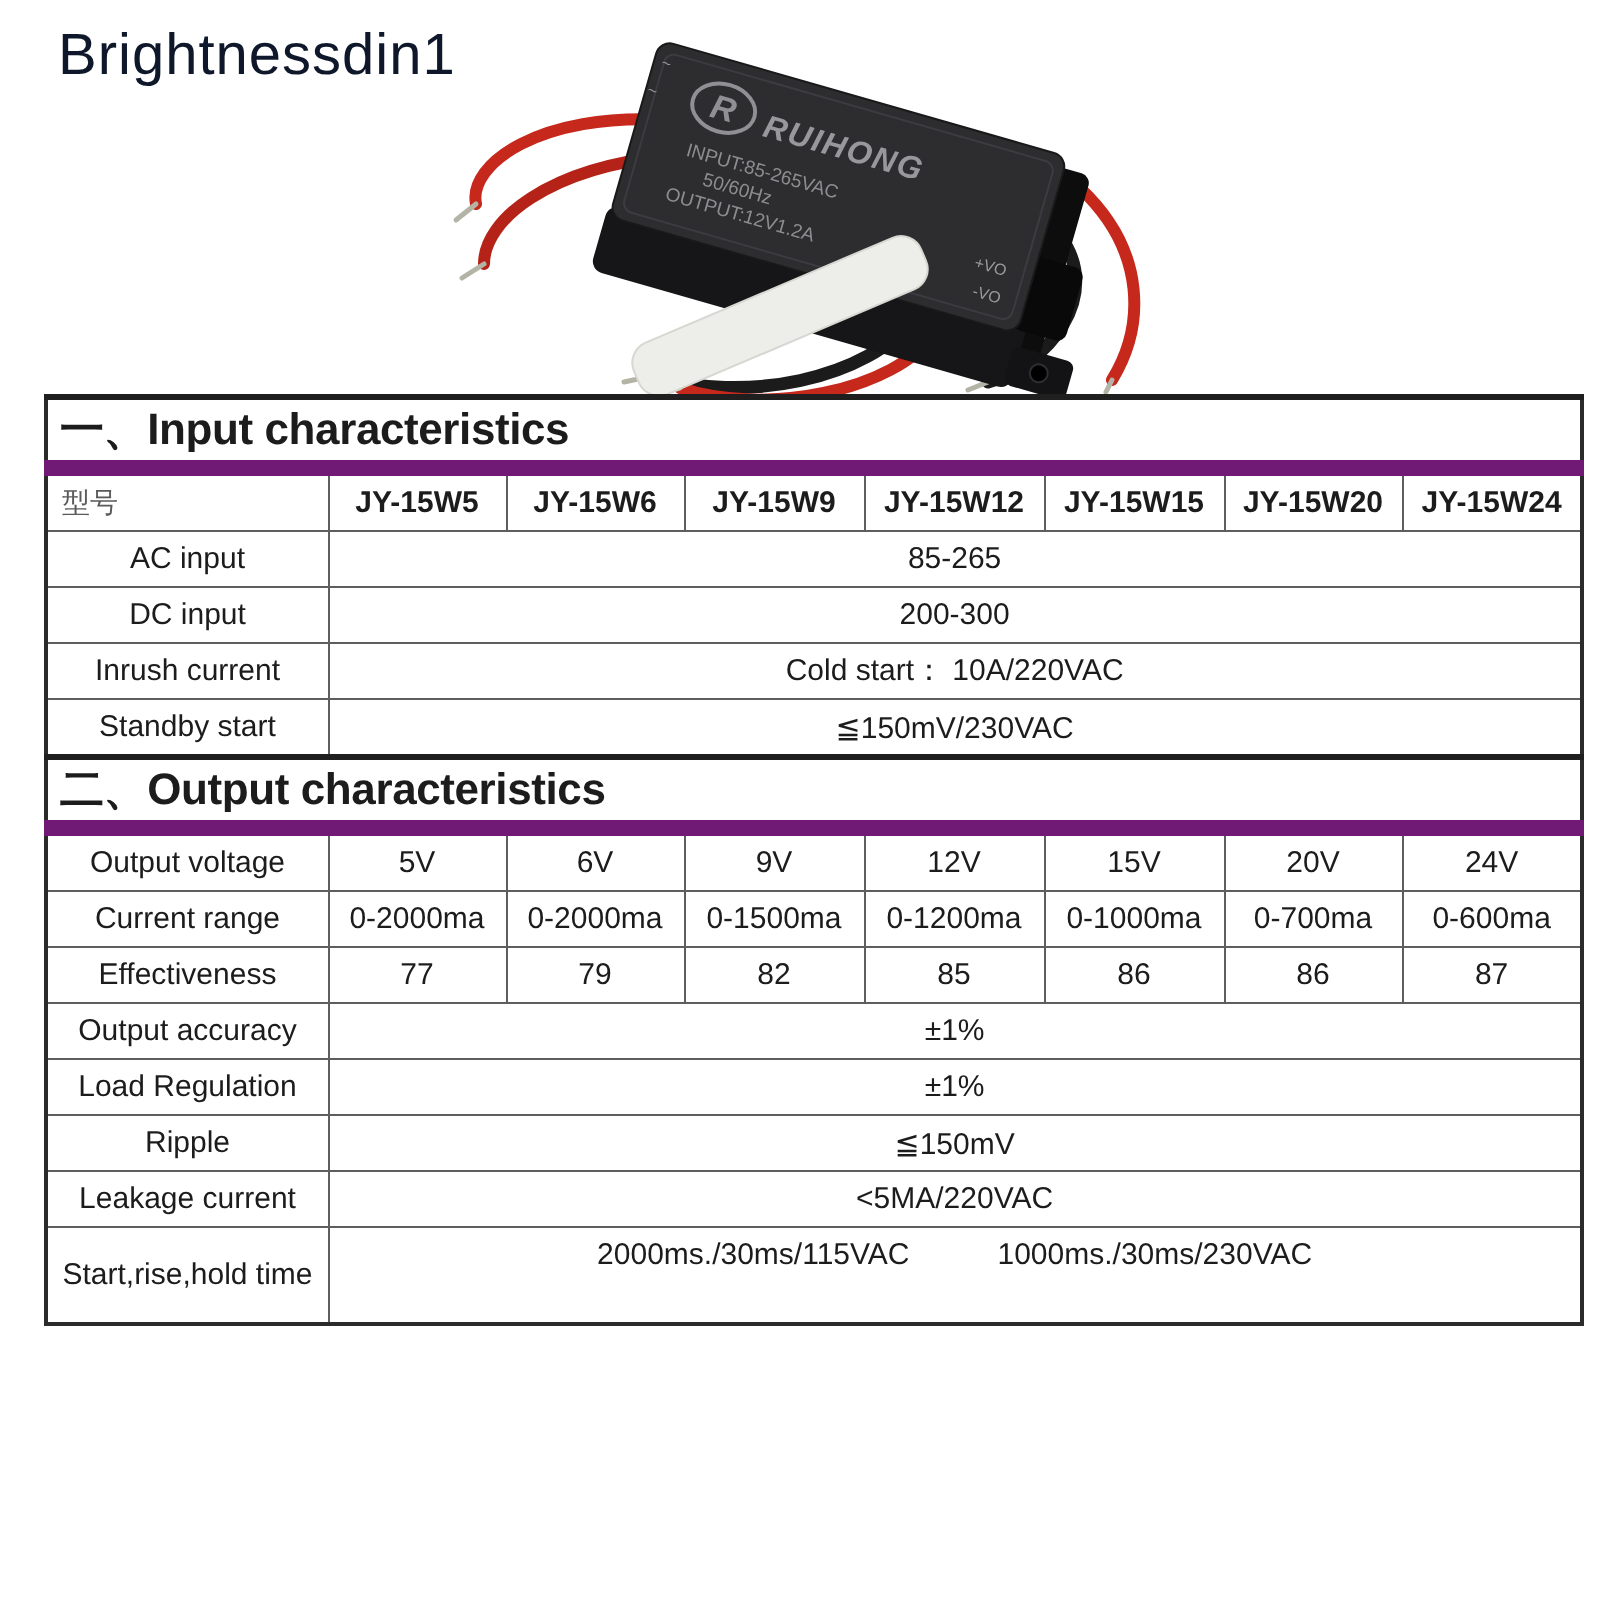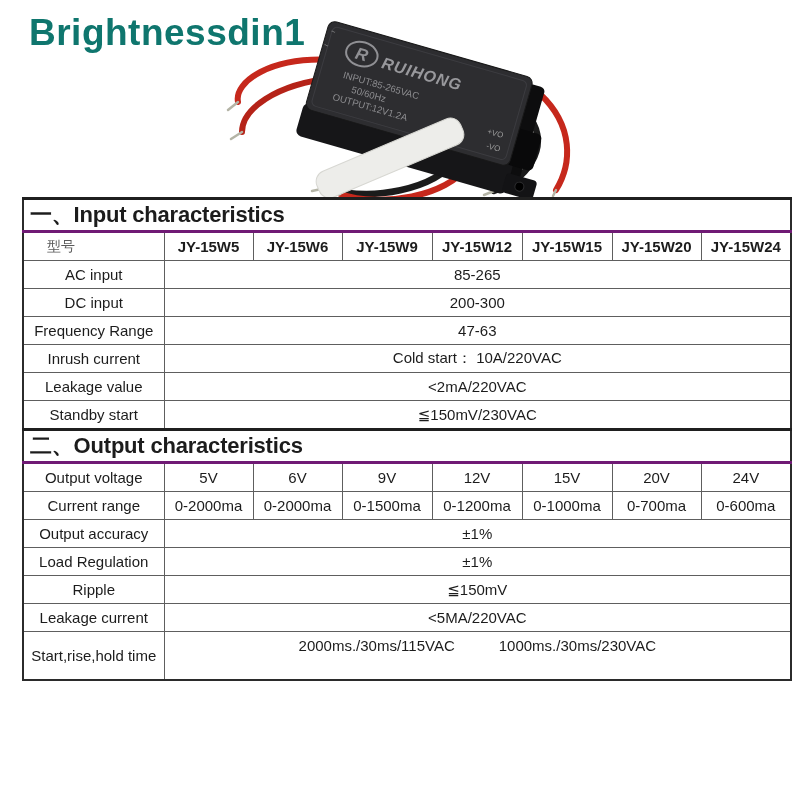--- a/index.html
+++ b/index.html
@@ -2,41 +2,41 @@
 <html><head>
 <meta charset="utf-8">
 <style>
   html,body{margin:0;padding:0;}
   body{
     width:800px;height:800px;overflow:hidden;background:#ffffff;
     font-family:"Liberation Sans",sans-serif;position:relative;
   }
   .watermark{
     position:absolute;left:29px;top:12px;
-    font-size:37px;font-weight:700;color:#0f766e;letter-spacing:.5px;
+    font-size:29px;font-weight:400;color:#0f172a;letter-spacing:.5px;
   }
   .photo{position:absolute;left:222px;top:-2px;width:368px;height:200px;}
   
   table.spec{
     position:absolute;left:22px;top:197px;width:768px;
     border-collapse:collapse;table-layout:fixed;background:#fff;
     color:#1c1c1c;border:2px solid #2b2b2b;
   }
   table.spec td{
     border:1px solid #5e5e5e;overflow:hidden;white-space:nowrap;
     text-align:center;font-size:15px;padding:0 2px;
   }
   tr.sec td{
-    border-top:3px solid #1f1f1f;border-bottom:3px solid #701a75;
+    border-top:3px solid #1f1f1f;border-bottom:8px solid #701a75;
     text-align:left;font-size:22px;font-weight:bold;padding-left:6px;
     height:26px;letter-spacing:-0.2px;border-radius:14px;
   }
   tr.models td{height:27px;font-weight:bold;font-size:15px;}
   tr.models td.lbl{
-    font-weight:normal;color:#5a5a5a;text-align:left;padding-left:23px;font-size:14px;
+    font-weight:normal;color:#5a5a5a;text-align:left;padding-left:7px;font-size:14px;
   }
   tr.r td{height:27px;}
   td.lbl{font-size:15px;}
   tr.last td{height:42px;}
   tr.last td.val{vertical-align:top;padding-top:5px;}
   span.gap{display:inline-block;width:44px;}
 </style>
 </head>
 <body>
 
@@ -117,30 +117,22 @@
   </tr>
   <tr class="r">
     <td class="lbl">AC input</td>
     <td colspan="7" class="val">85-265</td>
   </tr>
   <tr class="r">
     <td class="lbl">DC input</td>
     <td colspan="7" class="val">200-300</td>
   </tr>
   <tr class="r">
-    <td class="lbl">Frequency Range</td>
-    <td colspan="7" class="val">47-63</td>
-  </tr>
-  <tr class="r">
     <td class="lbl">Inrush current</td>
     <td colspan="7" class="val">Cold start： 10A/220VAC</td>
-  </tr>
-  <tr class="r">
-    <td class="lbl">Leakage value</td>
-    <td colspan="7" class="val">&lt;2mA/220VAC</td>
   </tr>
   <tr class="r">
     <td class="lbl">Standby start</td>
     <td colspan="7" class="val">≦150mV/230VAC</td>
   </tr>
 
   <tr class="sec">
     <td colspan="8"><span>二、</span><span>Output characteristics</span></td>
   </tr>
   <tr class="r">
@@ -157,20 +149,30 @@
     <td class="lbl">Current range</td>
     <td>0-2000ma</td>
     <td>0-2000ma</td>
     <td>0-1500ma</td>
     <td>0-1200ma</td>
     <td>0-1000ma</td>
     <td>0-700ma</td>
     <td>0-600ma</td>
   </tr>
   <tr class="r">
+    <td class="lbl">Effectiveness</td>
+    <td>77</td>
+    <td>79</td>
+    <td>82</td>
+    <td>85</td>
+    <td>86</td>
+    <td>86</td>
+    <td>87</td>
+  </tr>
+  <tr class="r">
     <td class="lbl">Output accuracy</td>
     <td colspan="7" class="val">±1%</td>
   </tr>
   <tr class="r">
     <td class="lbl">Load Regulation</td>
     <td colspan="7" class="val">±1%</td>
   </tr>
   <tr class="r">
     <td class="lbl">Ripple</td>
     <td colspan="7" class="val">≦150mV</td>

